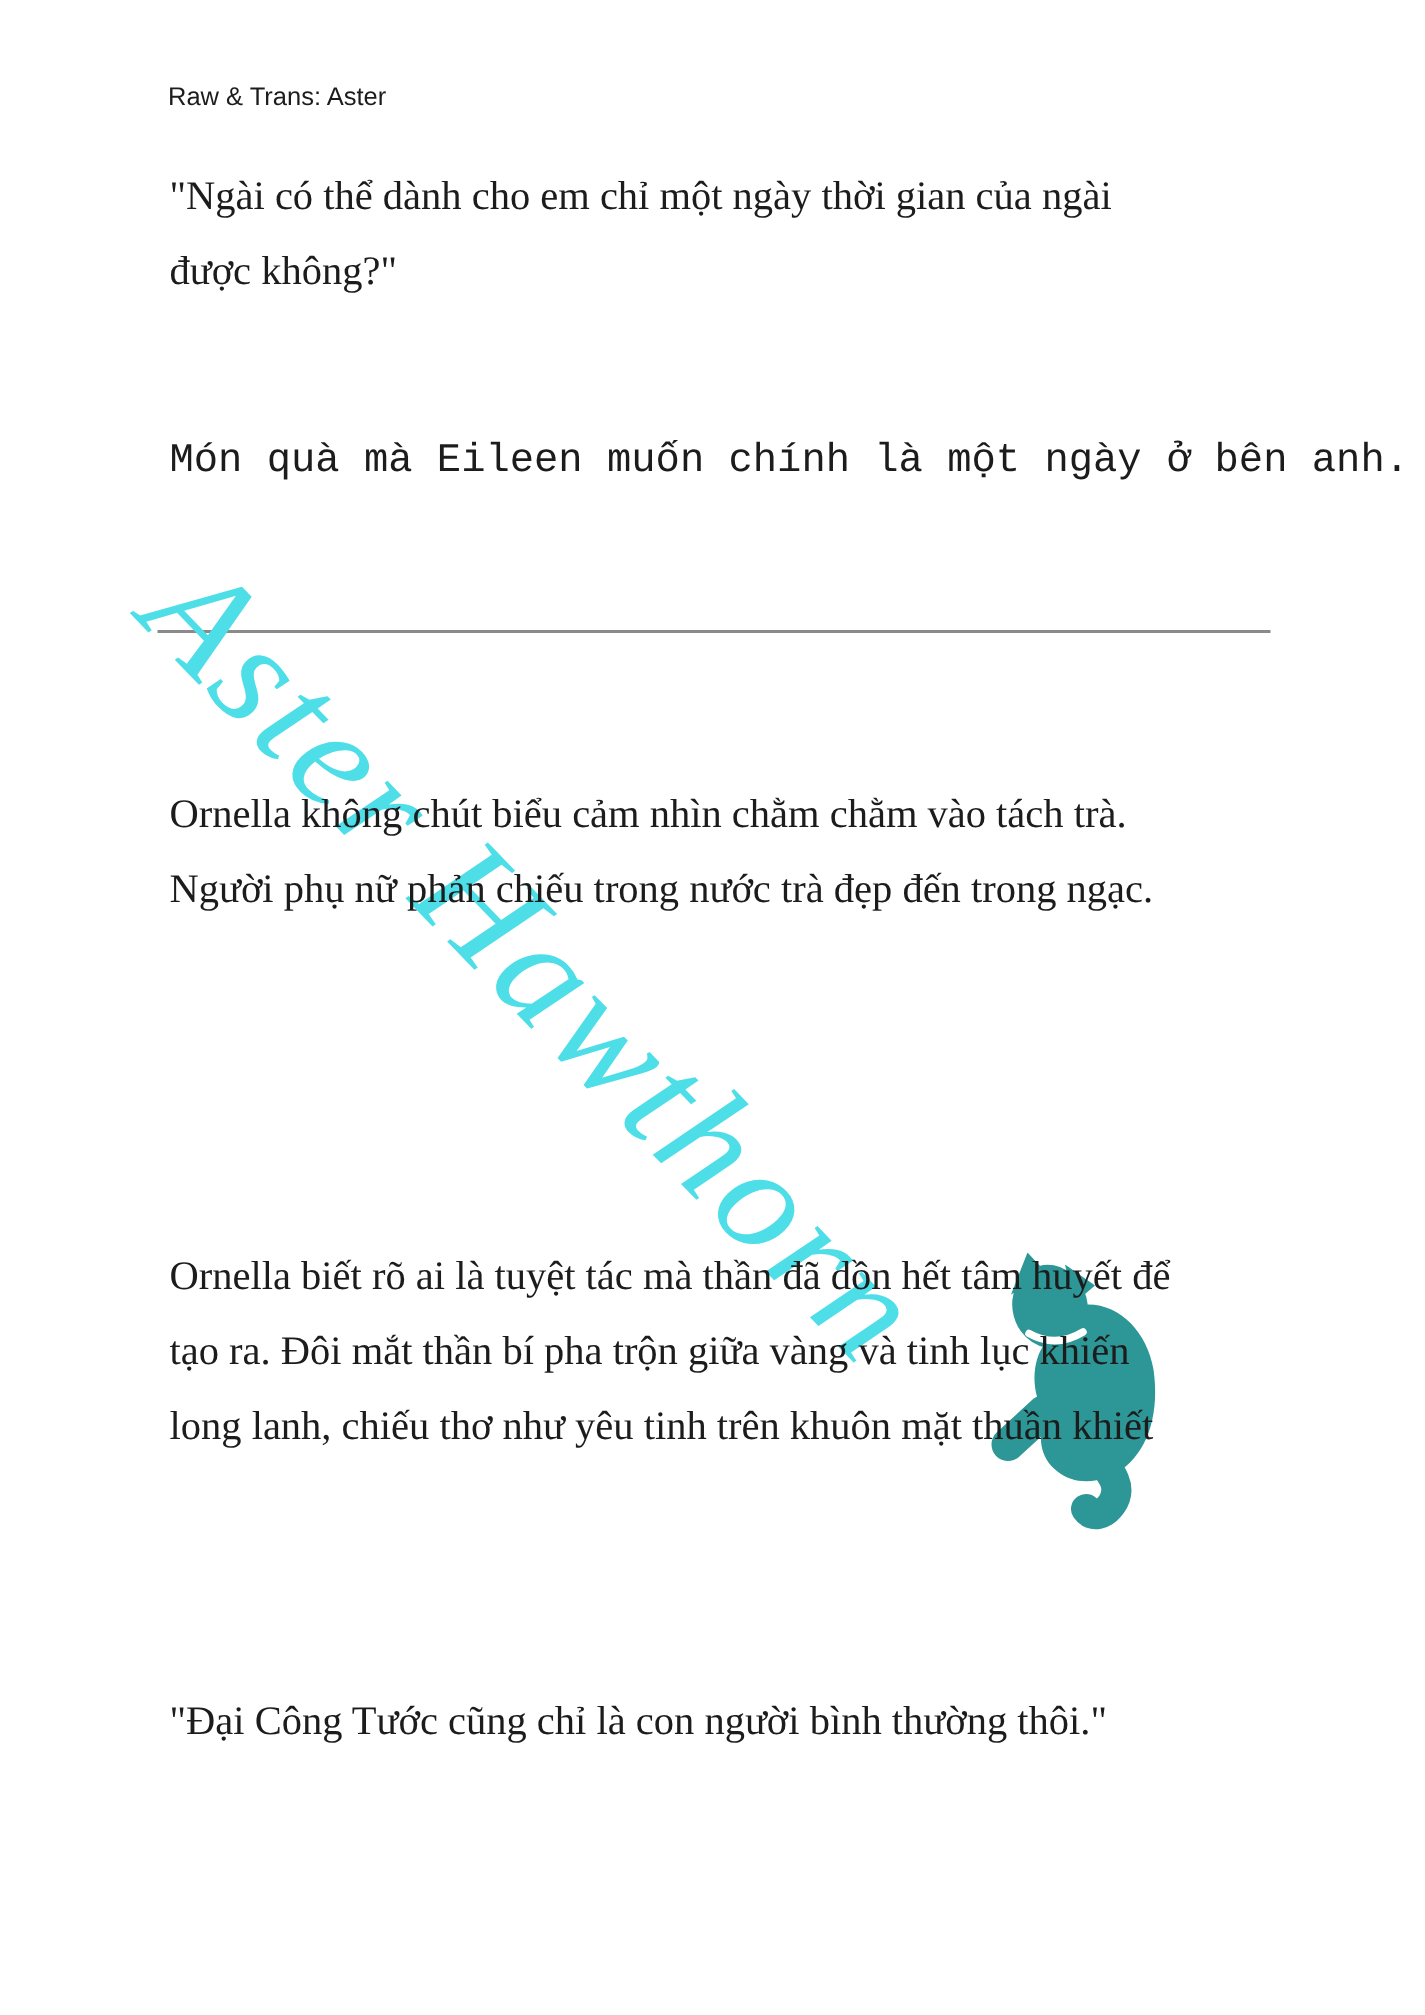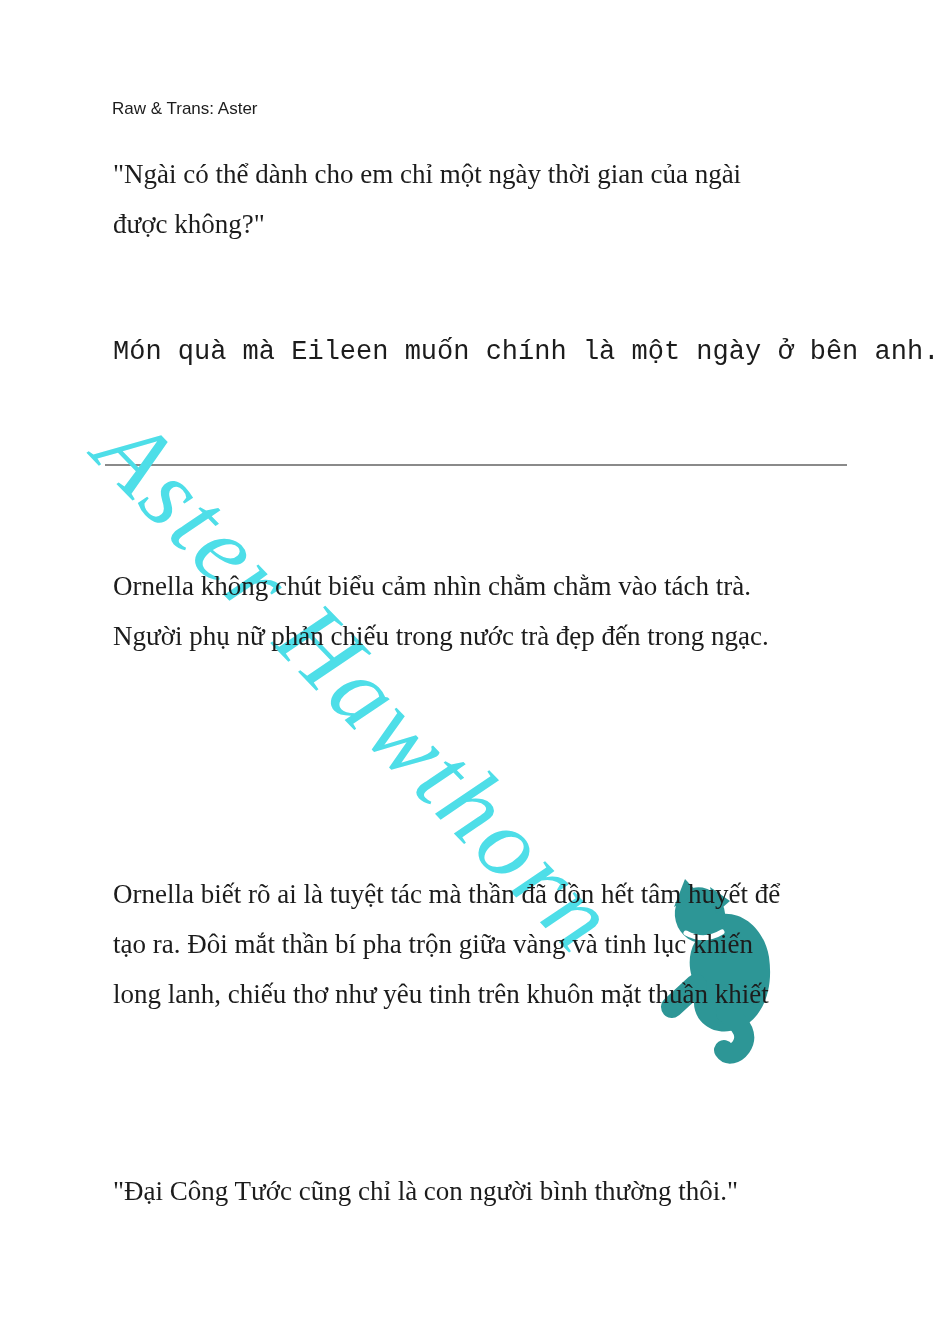--- a/index.html
+++ b/index.html
@@ -8,21 +8,20 @@
     background: var(--page-background, #fff);
     font-family: "Liberation Serif", serif;
     color: var(--text-color, #1c1c1c);
     overflow: hidden;
     position: relative;
   }
   .page {
     position: relative;
     width: 950px; height: 1215px;
     background: var(--page-background, #fff);
-    margin-top: 44px;
   }
   .credit {
     position: absolute;
     left: 112px; top: 55px;
     font-family: "Liberation Sans", sans-serif;
     font-size: 17px;
     color: var(--text-color, #1c1c1c);
     z-index: 4;
     white-space: nowrap;
   }

